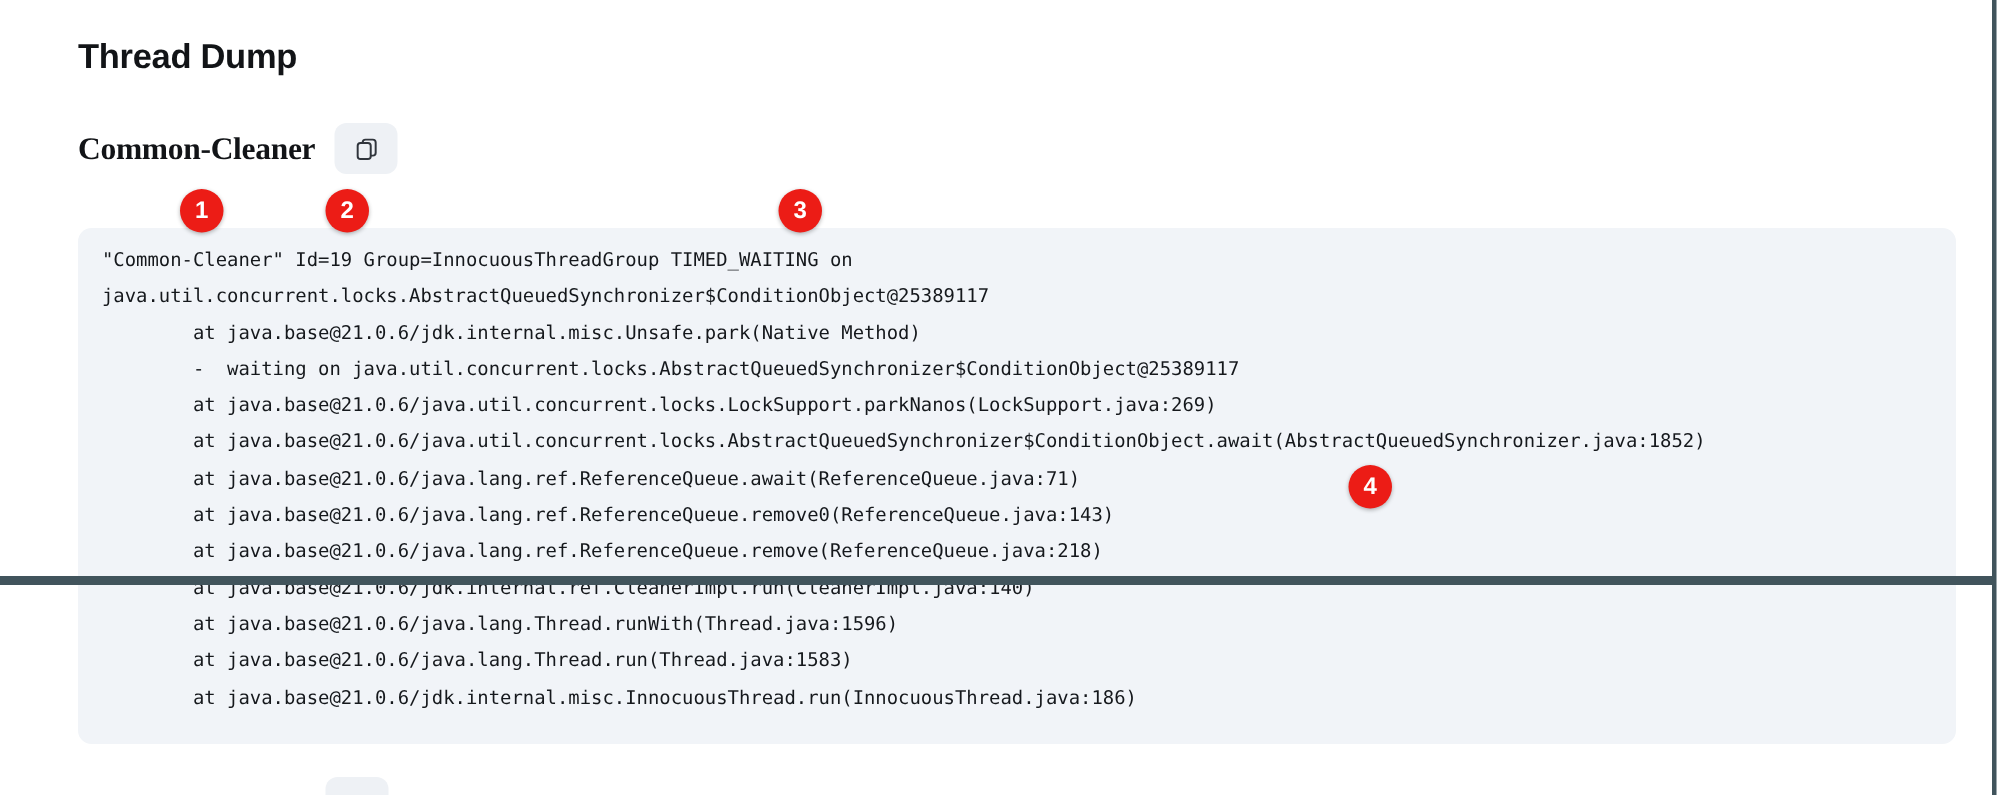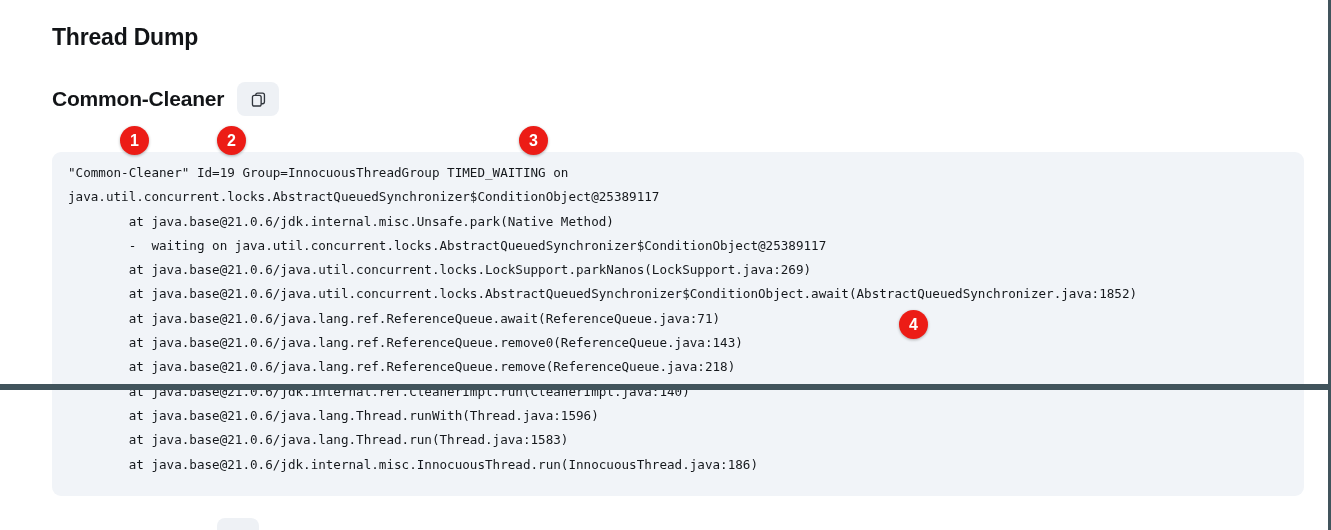--- a/index.html
+++ b/index.html
@@ -38,20 +38,21 @@
   }
 
   .thread-header {
     position: absolute;
     left: 52px;
     top: 81px;
     height: 36px;
     display: flex;
     align-items: center;
     gap: 13px;
+    font-family: Liberation Serif, serif;
   }
   .thread-name {
     font-size: 21px;
     font-weight: bold;
     color: #121417;
     letter-spacing: -0.2px;
     white-space: nowrap;
   }
 
   .copy-button {

